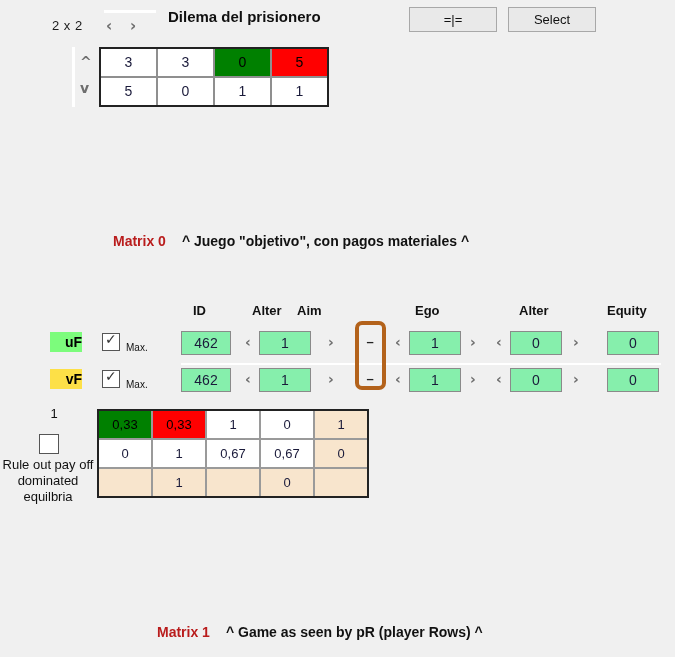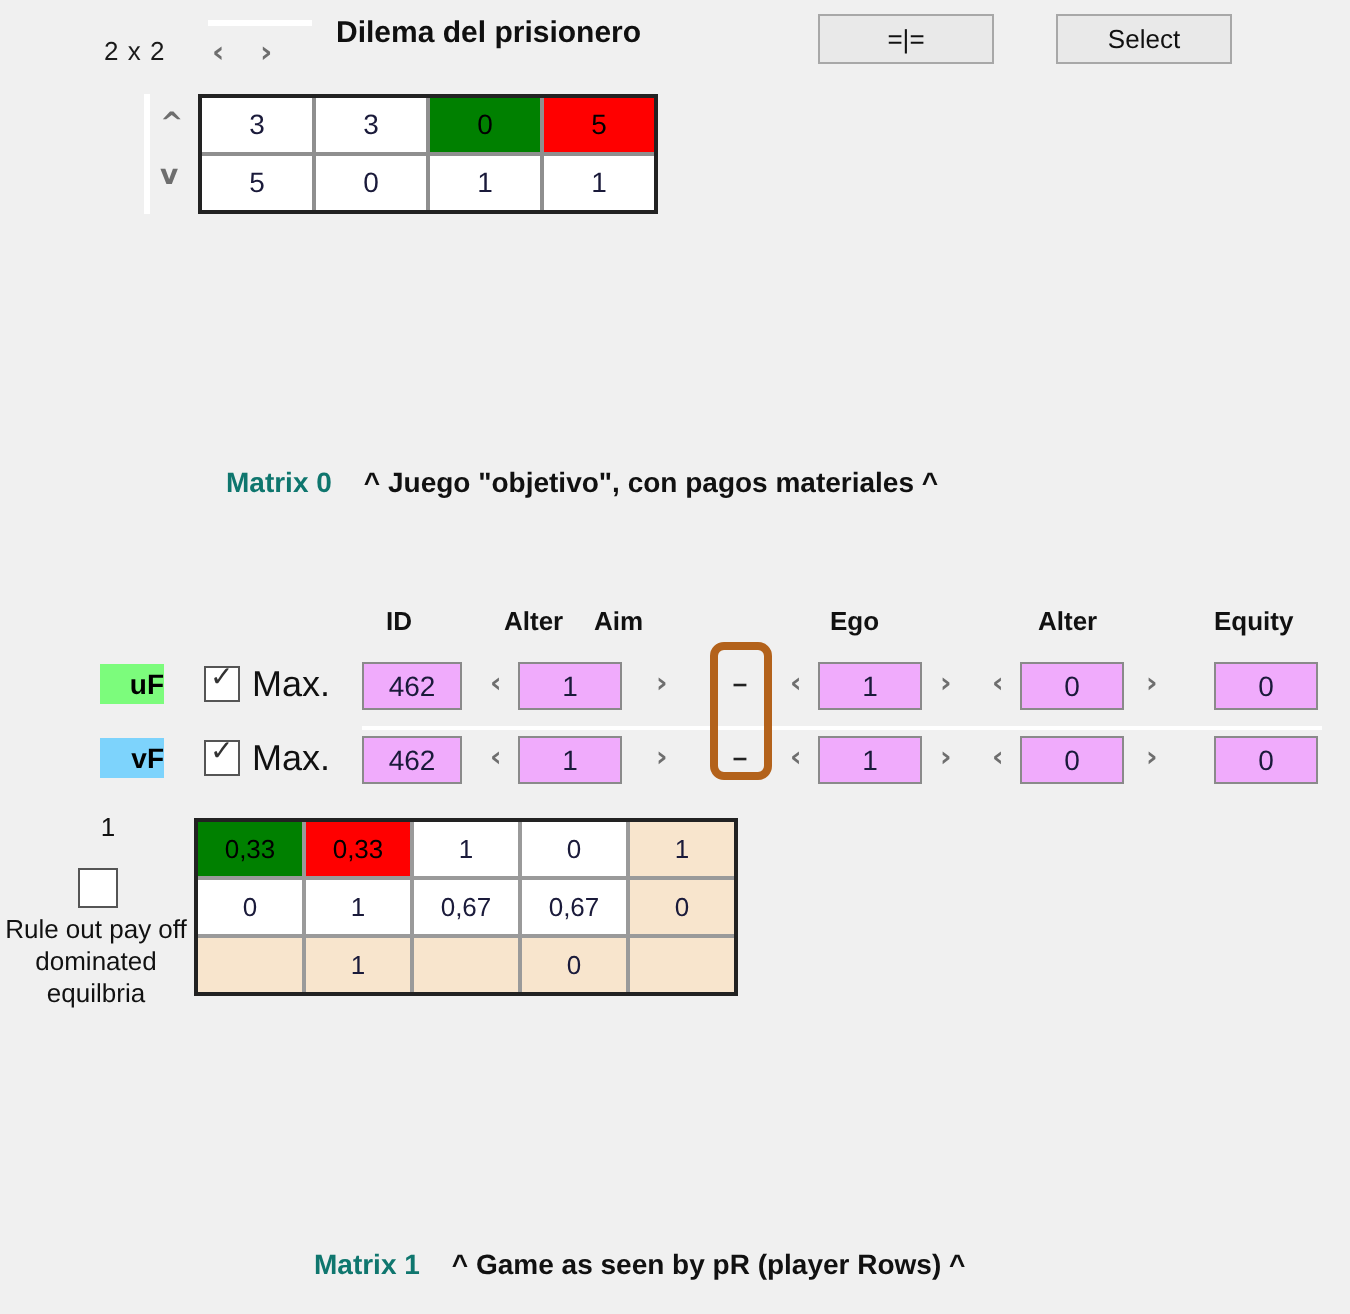--- a/index.html
+++ b/index.html
@@ -65,21 +65,21 @@
     text-align: center;
     cursor: pointer;
     padding: 0;
   }
   #btn-equal {
     left: 409px; top: 7px;
     width: 88px; height: 25px;
   }
   #btn-select {
     left: 508px; top: 7px;
-    width: 88px; height: 25px; margin-left: 20px;
+    width: 88px; height: 25px;
   }
 
   
   #row-arrows {
     left: 72px; top: 47px;
     width: 26px; height: 62px;
   }
   #row-arrows .vbar {
     position: absolute;
     left: 0px; top: 0px;
@@ -123,21 +123,21 @@
     cursor: pointer;
   }
   #top-matrix .mcell.green { background: #008000; color: #000; }
   #top-matrix .mcell.red   { background: #ff0000; color: #000; }
 
   
   .matrix-heading {
     font-size: 14px;
     font-weight: bold;
   }
-  .matrix-heading .mtag { color: #0f766e; }
+  .matrix-heading .mtag { color: #b91c1c; }
   .matrix-heading .mdesc { color: #111; margin-left: 16px; }
 
   #matrix0-heading { left: 113px; top: 233px; }
   #matrix1-heading { left: 113px; top: 624px; margin-left: 44px; }
 
   .col-header {
     position: absolute;
     font-size: 13px;
     font-weight: bold;
     color: #111;
@@ -159,48 +159,48 @@
     position: absolute;
     left: 50px; top: 2px;
     width: 32px; height: 20px;
     line-height: 20px;
     text-align: right;
     font-size: 14px;
     font-weight: bold;
     color: #000;
   }
   .fn-badge.u { background: #7cfc7c; }
-  .fn-badge.v { background: #7dd3fc; }
+  .fn-badge.v { background: #fde047; }
 
   .fn-check {
     position: absolute;
     left: 102px; top: 3px;
     width: 16px; height: 16px;
     border: 1px solid #555;
     background: #fff;
     cursor: pointer;
   }
   .fn-check .tick {
     position: absolute;
     left: 2px; top: -3px;
     font-size: 14px;
     color: #333;
     line-height: 16px;
     font-family: "DejaVu Sans", sans-serif;
   }
   .fn-check-label {
     position: absolute;
-    left: 126px; top: 2px;
-    font-size: 18px;
+    left: 126px; top: 12px;
+    font-size: 10px;
     color: #111;
   }
 
   .txtfield {
     position: absolute;
-    background: #f0abfc;
+    background: #86efac;
     border: 1px solid #8a8a8a;
     font-size: 14px;
     color: #1a1a3a;
     text-align: center;
     line-height: 22px;
     height: 22px;
     cursor: text;
   }
   .step-arrow {
     position: absolute;

